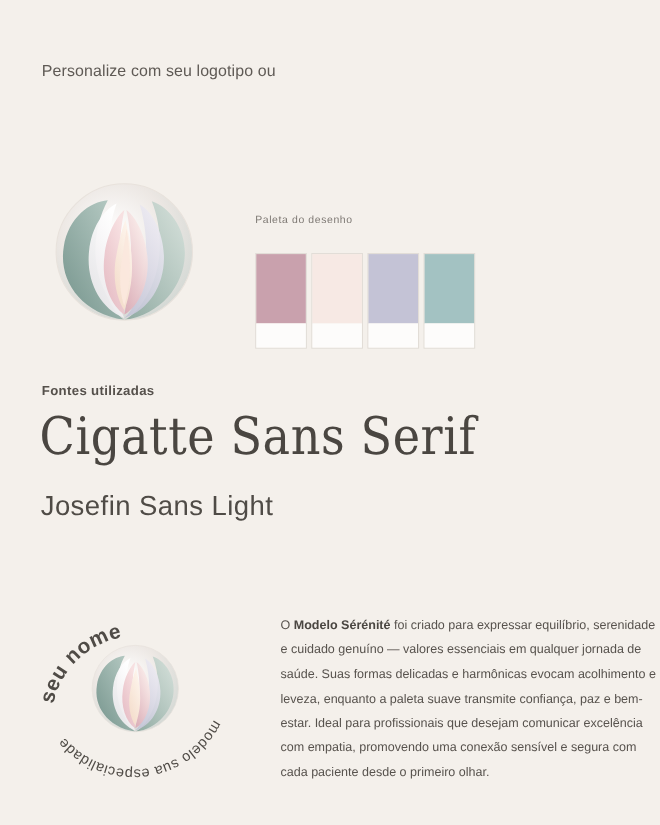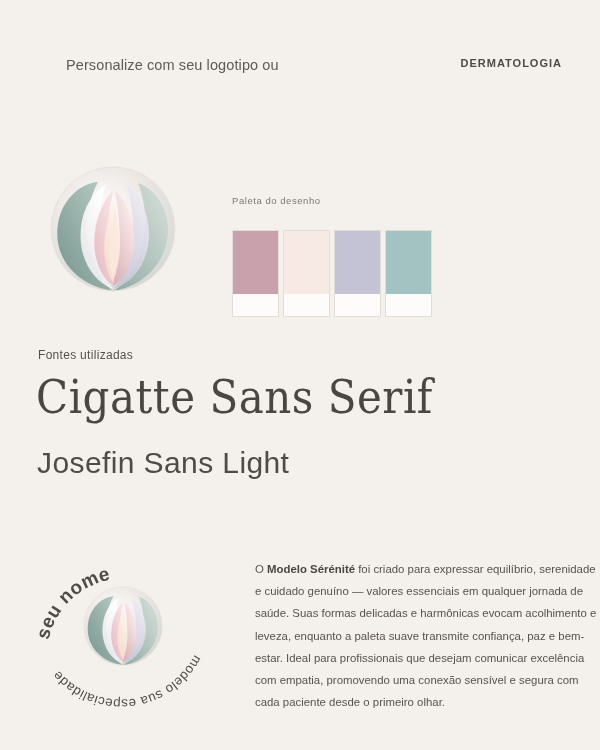--- a/index.html
+++ b/index.html
@@ -23,21 +23,20 @@
 
   
   .header {
     position: absolute;
     top: 52px;
     left: 38px;
     right: 38px;
     display: flex;
     justify-content: space-between;
     align-items: flex-start;
-    margin-left: 28px;
   }
   .header-left {
     font-size: 14.5px;
     line-height: 1.85;
     color: #5f5a55;
     font-weight: 300;
     letter-spacing: .1px;
     max-width: 330px;
   }
   .header-left div { white-space: nowrap; }
@@ -88,40 +87,40 @@
   .swatch .bot { height: 22px; background: #fdfcfb; }
 
   
   .fonts-label {
     position: absolute;
     left: 38px;
     top: 348px;
     font-size: 12px;
     color: #55504b;
     letter-spacing: .3px;
-    font-weight: 400;
+    font-weight: 700;
   }
   .font-display {
     position: absolute;
     left: 36px;
     top: 368px;
     font-family: "DejaVu Serif", serif;
     font-size: 42px;
     font-weight: 400;
     color: #4a4641;
     letter-spacing: .5px;
     line-height: 1.25;
     transform: scaleY(1.12);
     transform-origin: left top;
   }
   .font-secondary {
     position: absolute;
     left: 37px;
     top: 446px;
-    font-size: 30px;
+    font-size: 25px;
     font-weight: 300;
     color: #4f4b46;
     letter-spacing: .4px;
   }
 
   
   .badge {
     position: absolute;
     left: 30px;
     top: 532px;
@@ -162,21 +161,20 @@
 </head>
 <body>
 
 <div class="page">
 
   <div class="header">
     <div class="header-left">
       <div>Personalize com seu logotipo ou</div>
     </div>
     <div class="header-right">
-      <div>DERMATOLOGIA</div>
     </div>
   </div>
 
   <div class="hero-flower">
     <svg viewBox="0 0 142 142" width="142" height="142">
       <defs>
         <radialGradient id="sphereBg" cx="42%" cy="36%" r="72%">
           <stop offset="0%" stop-color="#ffffff"></stop>
           <stop offset="55%" stop-color="#ece7e3"></stop>
           <stop offset="100%" stop-color="#cfd6d2"></stop>

